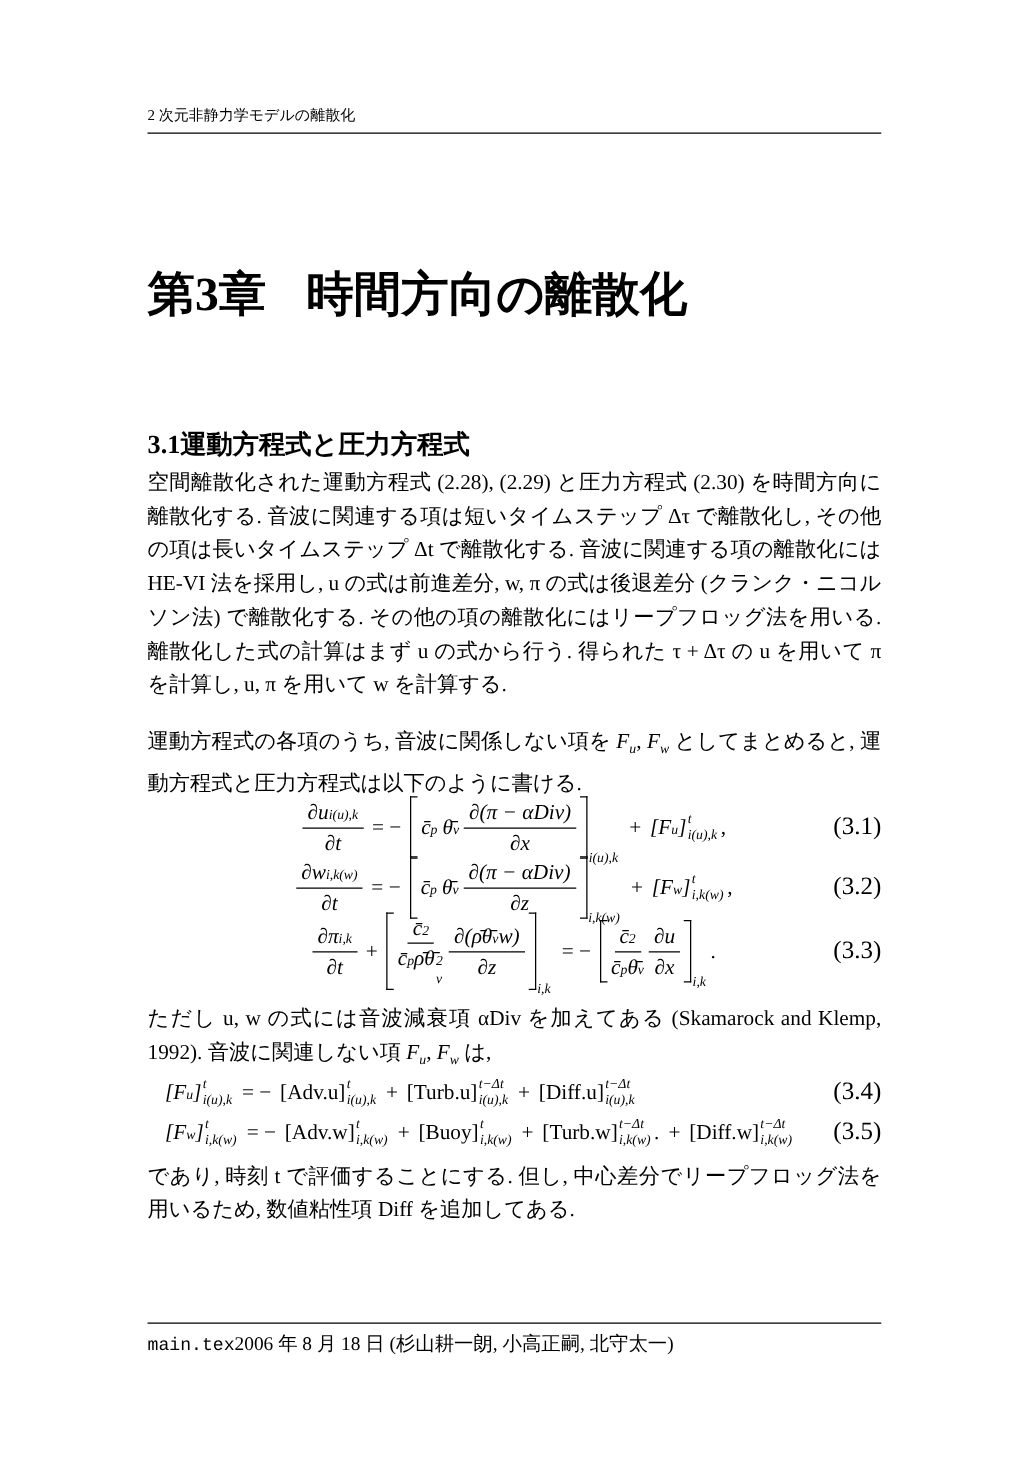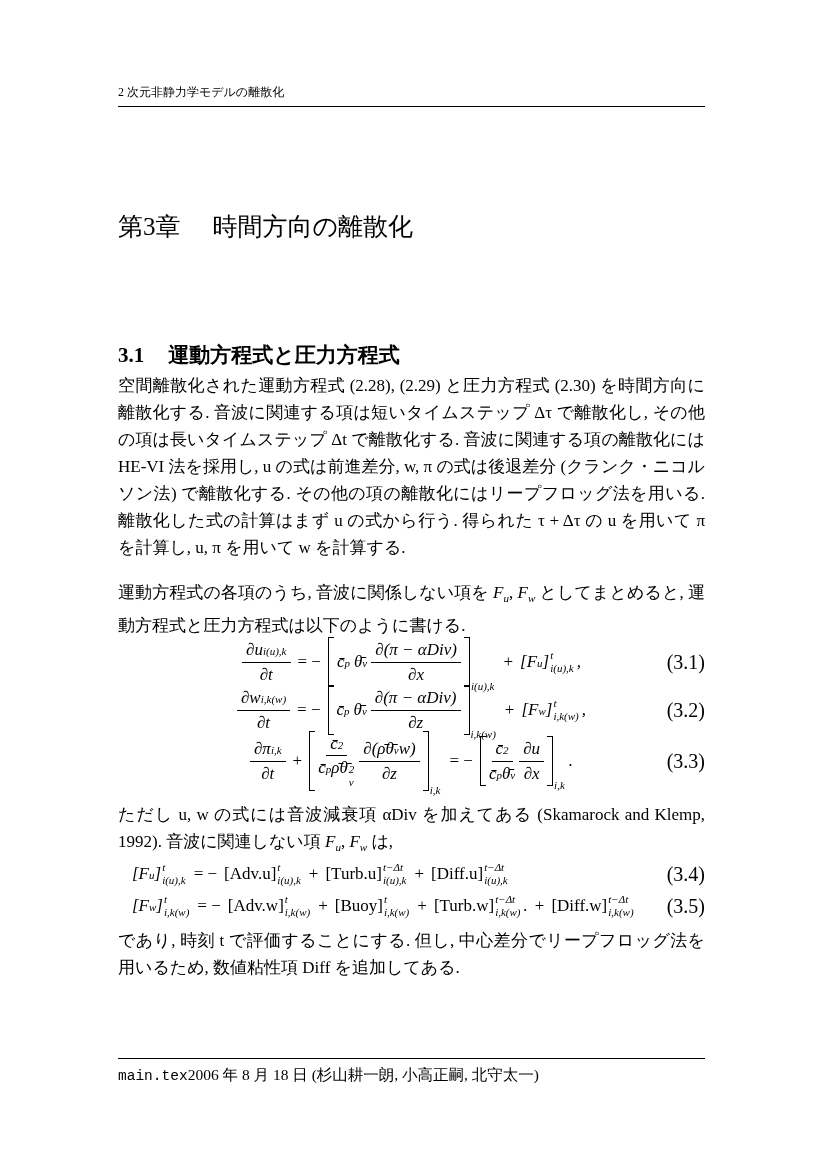--- a/index.html
+++ b/index.html
@@ -15,24 +15,24 @@
   #page-header {
     top:84px; border-bottom:1.5px solid #000; padding-bottom:5px;
     display:flex; justify-content:space-between; align-items:center;
     font-size:12px;
   }
   #page-header .right { display:flex; align-items:baseline; }
   #page-header .chap-no { margin-right:16px; }
   #page-header .pagenum { font-weight:bold; margin-left:30px; }
 
   
-  #chapter-heading { top:210px; font-size:25px; font-weight:normal; }
+  #chapter-heading { top:210px; font-size:38px; font-weight:bold; }
   #chapter-heading .chap-label { margin-right:32px; }
   #section-heading { top:341px; font-size:21px; font-weight:bold; }
-  #section-heading .sec-label { margin-right:24px; }
+  #section-heading .sec-label { }
 
   
   .para { font-size:17px; line-height:27px; text-align:justify; }
   #para-1 { top:372px; }
   #para-2 { top:579px; }
   #para-3 { top:801px; }
   #para-4 { top:927px; }
   .para sub { font-size:11px; font-style:italic; }
   .fvar { font-style:italic; }
 

